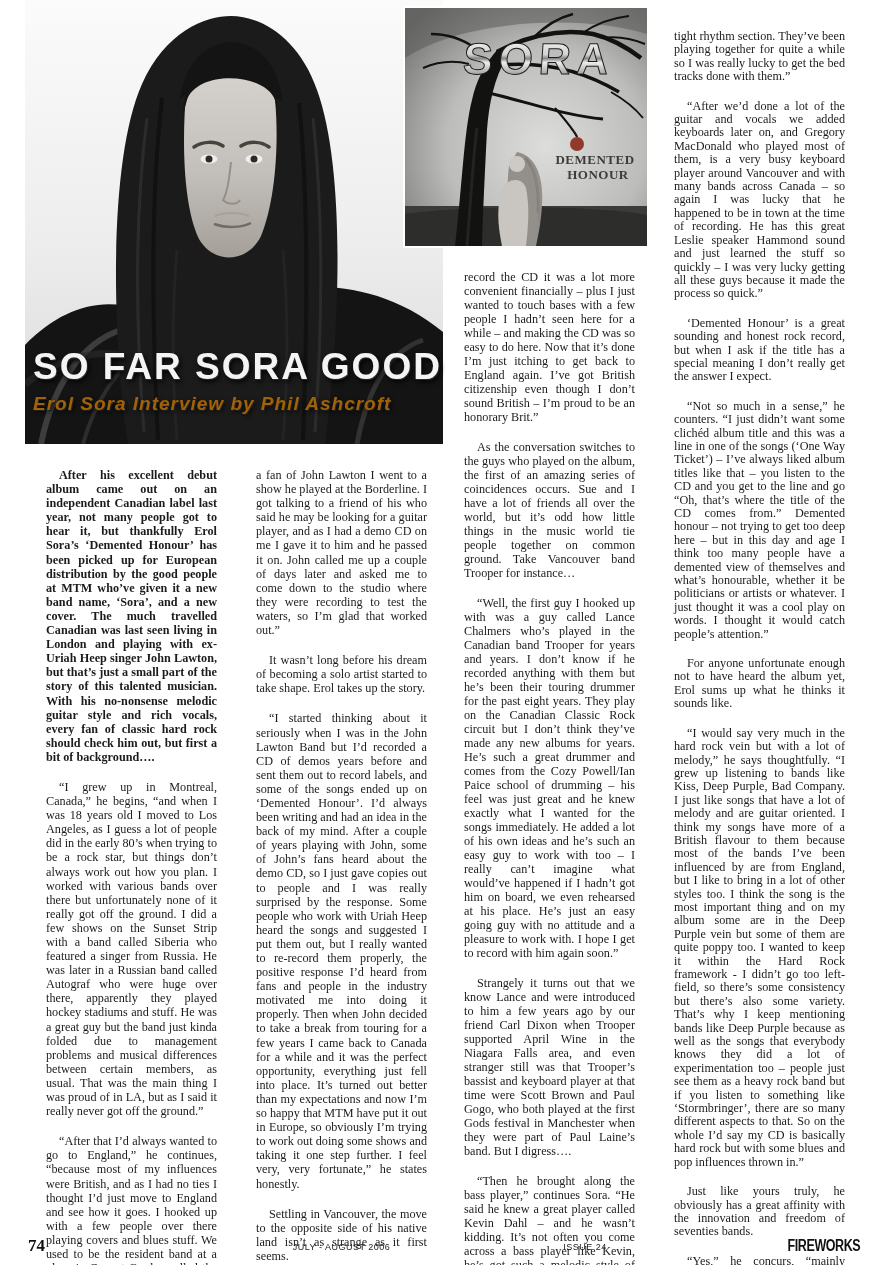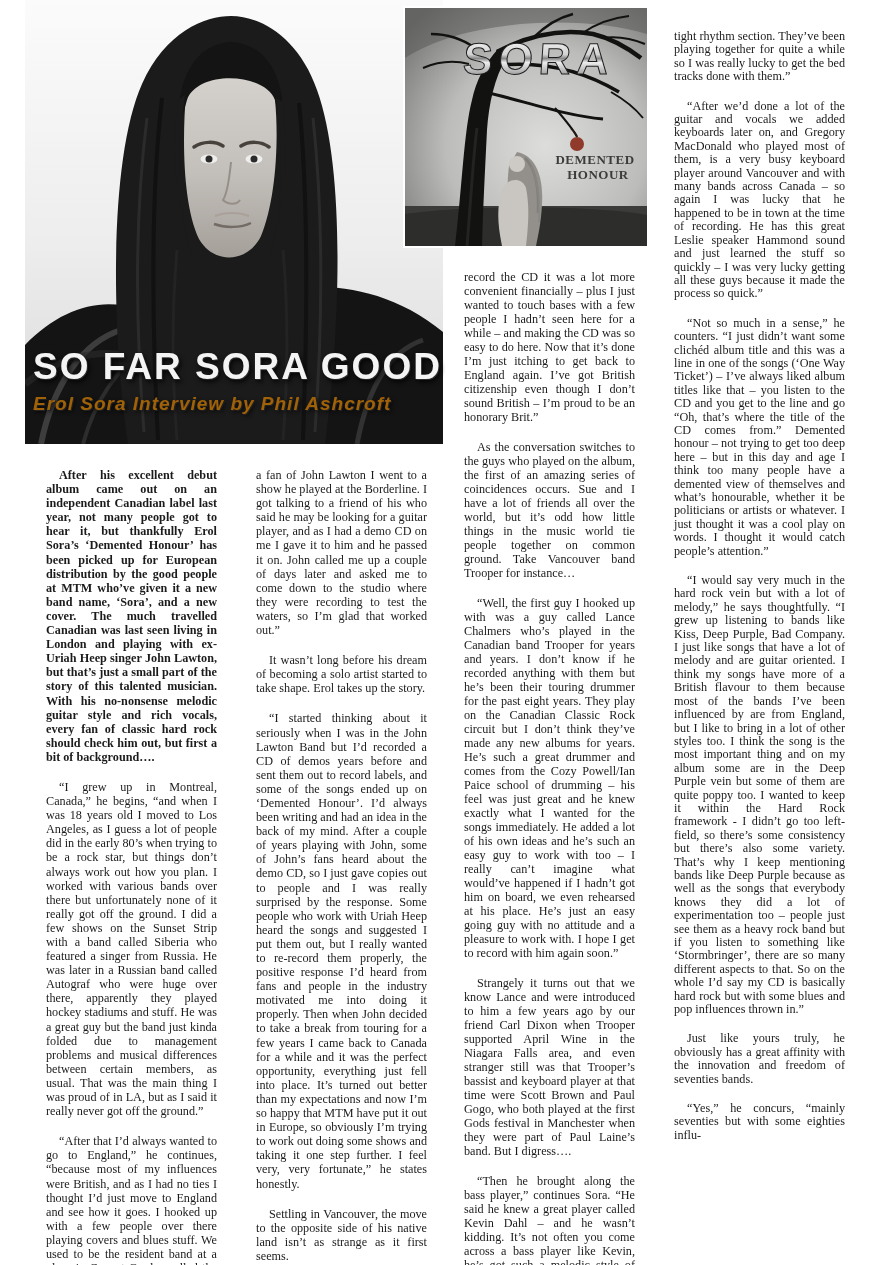--- a/index.html
+++ b/index.html
@@ -177,20 +177,28 @@
     <p class="cont">record the CD it was a lot more convenient financially – plus I just wanted to touch bases with a few people I hadn’t seen here for a while – and making the CD was so easy to do here. Now that it’s done I’m just itching to get back to England again. I’ve got British citizenship even though I don’t sound British – I’m proud to be an honorary Brit.”</p>
     <p class="gap">As the conversation switches to the guys who played on the album, the first of an amazing series of coincidences occurs. Sue and I have a lot of friends all over the world, but it’s odd how little things in the music world tie people together on common ground. Take Vancouver band Trooper for instance…</p>
     <p>“Well, the first guy I hooked up with was a guy called Lance Chalmers who’s played in the Canadian band Trooper for years and years. I don’t know if he recorded anything with them but he’s been their touring drummer for the past eight years. They play on the Canadian Classic Rock circuit but I don’t think they’ve made any new albums for years. He’s such a great drummer and comes from the Cozy Powell/Ian Paice school of drumming – his feel was just great and he knew exactly what I wanted for the songs immediately. He added a lot of his own ideas and he’s such an easy guy to work with too – I really can’t imagine what would’ve happened if I hadn’t got him on board, we even rehearsed at his place. He’s just an easy going guy with no attitude and a pleasure to work with. I hope I get to record with him again soon.”</p>
     <p>Strangely it turns out that we know Lance and were introduced to him a few years ago by our friend Carl Dixon when Trooper supported April Wine in the Niagara Falls area, and even stranger still was that Trooper’s bassist and keyboard player at that time were Scott Brown and Paul Gogo, who both played at the first Gods festival in Manchester when they were part of Paul Laine’s band. But I digress….</p>
     <p>“Then he brought along the bass player,” continues Sora. “He said he knew a great player called Kevin Dahl – and he wasn’t kidding. It’s not often you come across a bass player like Kevin, he’s got such a melodic style of playing – I always mention it’s like the Neil Murray style – and Kevin really does that. It’s just a pleasure to hear that really melodic playing on my songs, and he and Lance are a really great</p>
   </div>
 
   <div class="col col4">
     <p class="cont">tight rhythm section. They’ve been playing together for quite a while so I was really lucky to get the bed tracks done with them.”</p>
     <p>“After we’d done a lot of the guitar and vocals we added keyboards later on, and Gregory MacDonald who played most of them, is a very busy keyboard player around Vancouver and with many bands across Canada – so again I was lucky that he happened to be in town at the time of recording. He has this great Leslie speaker Hammond sound and just learned the stuff so quickly – I was very lucky getting all these guys because it made the process so quick.”</p>
+    <p class="gap">‘Demented Honour’ is a great sounding and honest rock record, but when I ask if the title has a special meaning I don’t really get the answer I expect.</p>
     <p>“Not so much in a sense,” he counters. “I just didn’t want some clichéd album title and this was a line in one of the songs (‘One Way Ticket’) – I’ve always liked album titles like that – you listen to the CD and you get to the line and go “Oh, that’s where the title of the CD comes from.” Demented honour – not trying to get too deep here – but in this day and age I think too many people have a demented view of themselves and what’s honourable, whether it be politicians or artists or whatever. I just thought it was a cool play on words. I thought it would catch people’s attention.”</p>
+    <p class="gap">For anyone unfortunate enough not to have heard the album yet, Erol sums up what he thinks it sounds like.</p>
     <p>“I would say very much in the hard rock vein but with a lot of melody,” he says thoughtfully. “I grew up listening to bands like Kiss, Deep Purple, Bad Company. I just like songs that have a lot of melody and are guitar oriented. I think my songs have more of a British flavour to them because most of the bands I’ve been influenced by are from England, but I like to bring in a lot of other styles too. I think the song is the most important thing and on my album some are in the Deep Purple vein but some of them are quite poppy too. I wanted to keep it within the Hard Rock framework - I didn’t go too left-field, so there’s some consistency but there’s also some variety. That’s why I keep mentioning bands like Deep Purple because as well as the songs that everybody knows they did a lot of experimentation too – people just see them as a heavy rock band but if you listen to something like ‘Stormbringer’, there are so many different aspects to that. So on the whole I’d say my CD is basically hard rock but with some blues and pop influences thrown in.”</p>
     <p class="gap">Just like yours truly, he obviously has a great affinity with the innovation and freedom of seventies bands.</p>
     <p>“Yes,” he concurs, “mainly seventies but with some eighties influ-</p>
   </div>
 
+  <div class="footer">
+    <span class="f-page">74</span>
+    <span class="f-date">JULY - AUGUST 2006</span>
+    <span class="f-issue">ISSUE 24</span>
+    <span class="f-mag">FIREWORKS</span>
+  </div>
 
 </div>
 
 </body></html>

